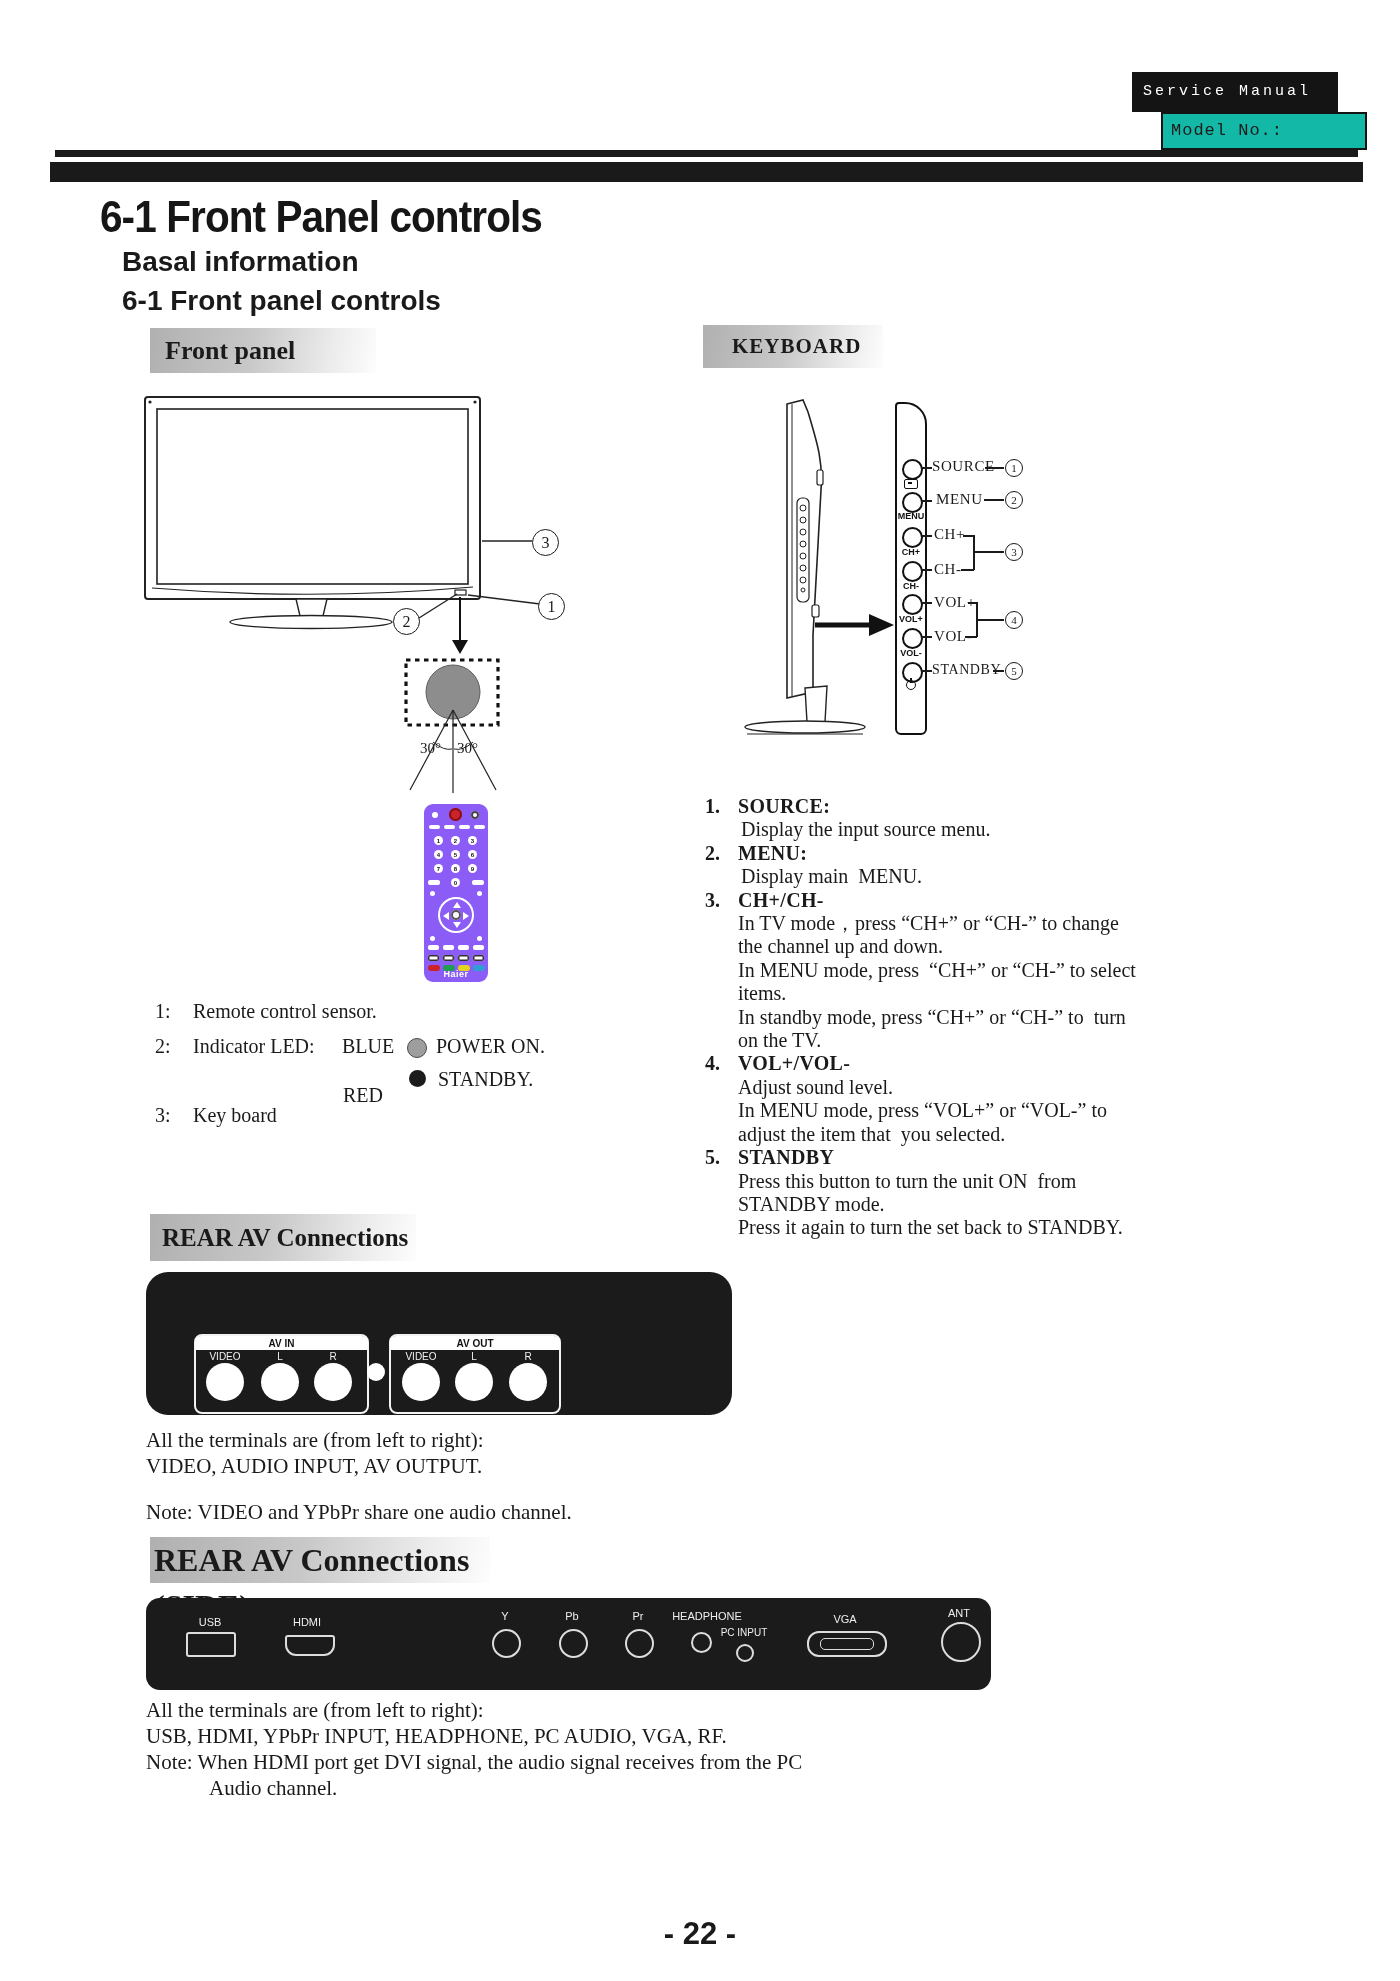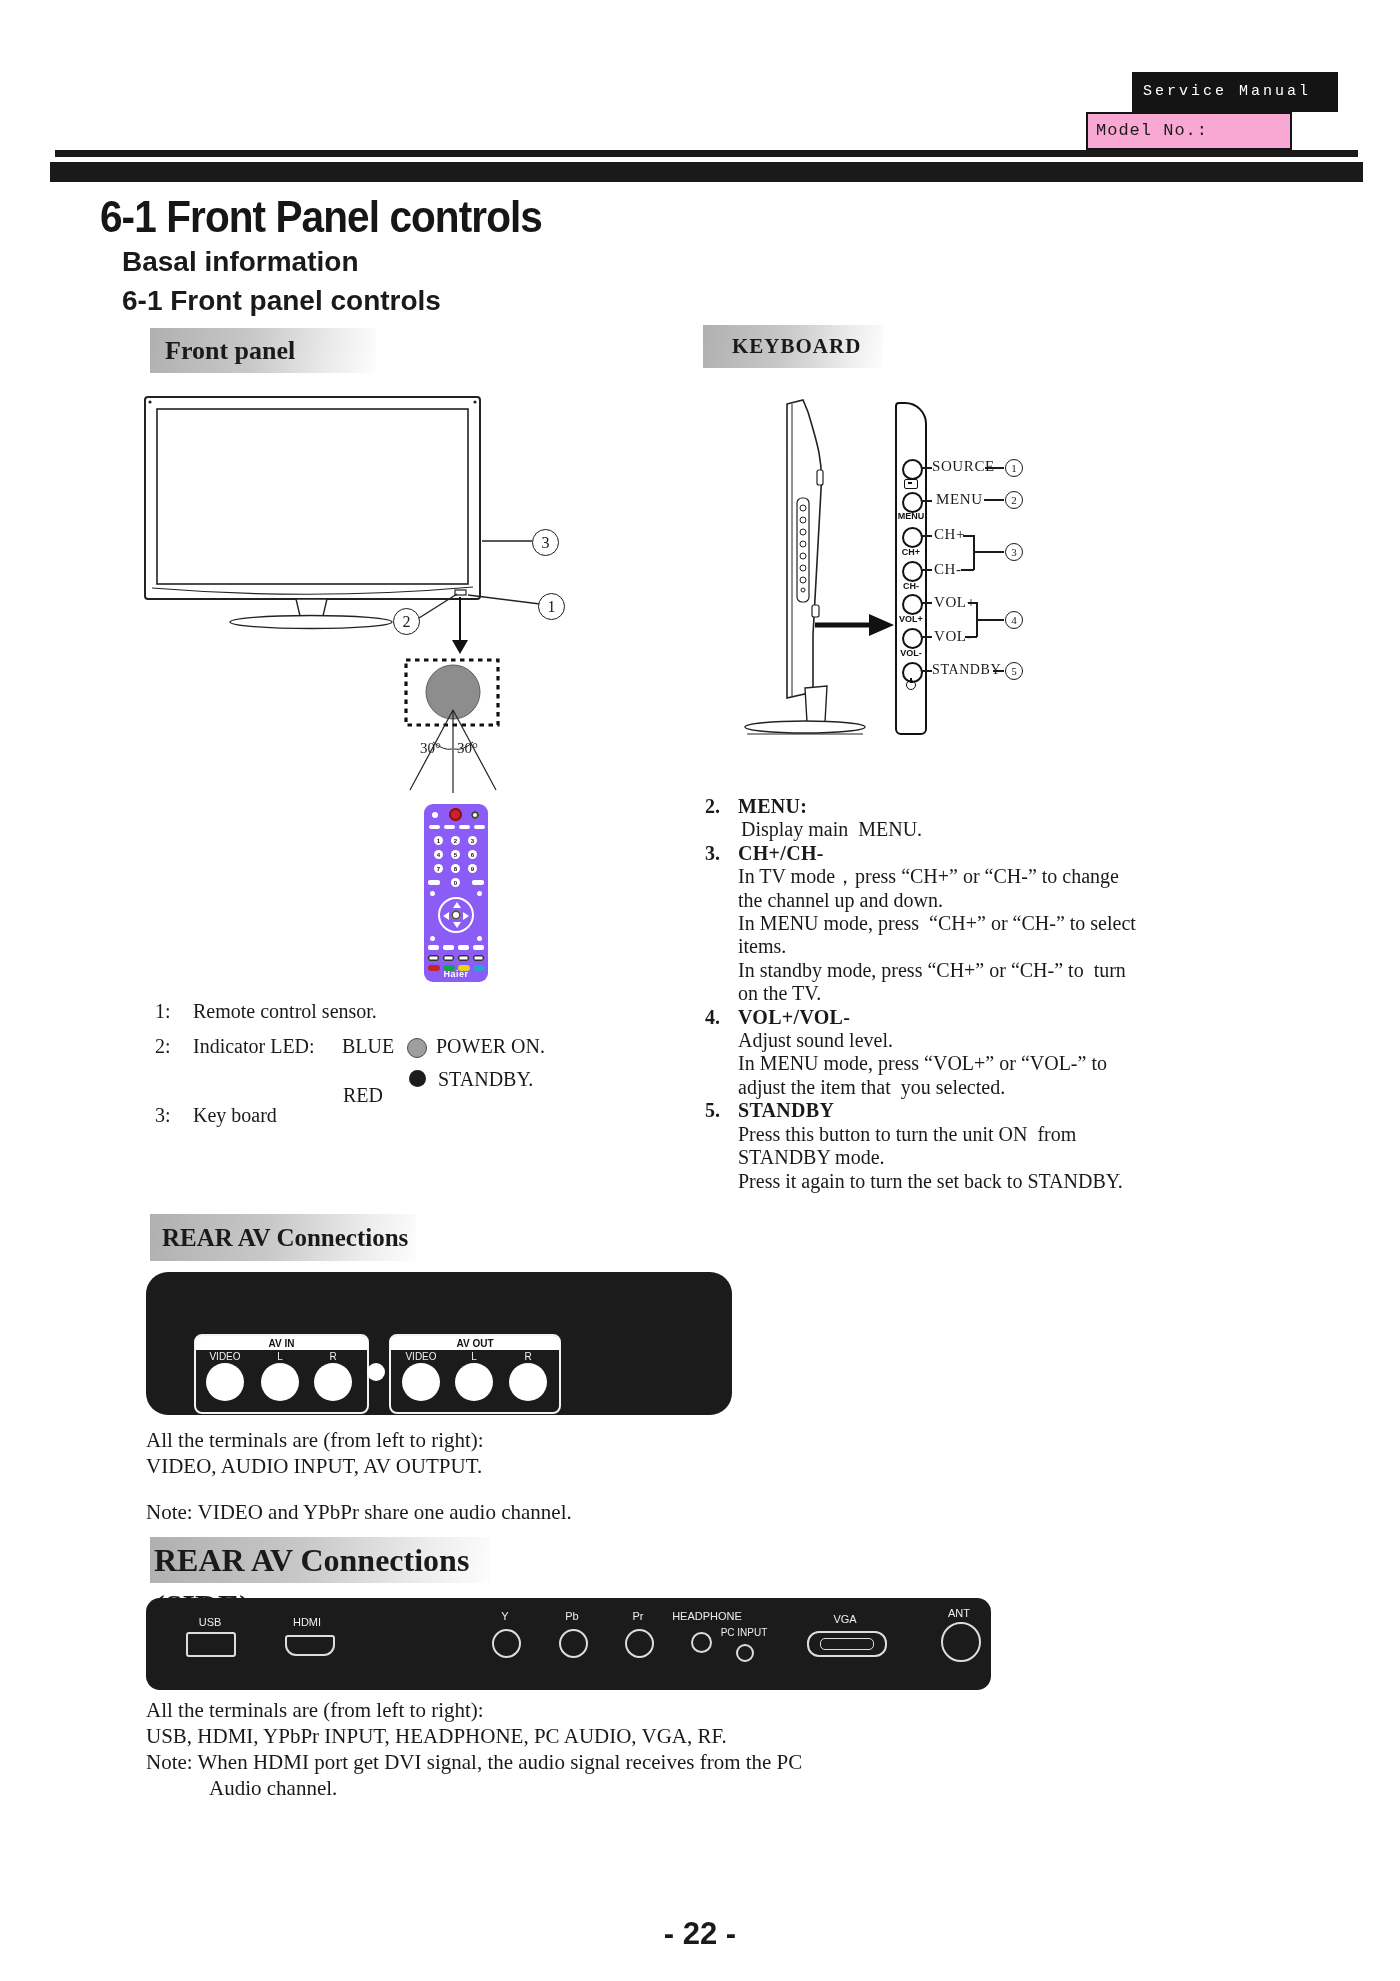--- a/index.html
+++ b/index.html
@@ -45,21 +45,21 @@
   .tri{width:0;height:0;position:absolute;}
 </style>
 </head>
 <body>
 
 <div class="page">
 
   <div class="abs" style="left:1132px;top:72px;width:206px;height:40px;background:#141414;color:#fff;">
     <div class="mono" style="padding-left:11px;line-height:40px;font-size:15px;letter-spacing:3px;">Service Manual</div>
   </div>
-  <div class="abs" style="left:1086px;top:112px;width:206px;height:38px;border:2px solid #141414;box-sizing:border-box;background:#f9a8d4;">
+  <div class="abs" style="left:1161px;top:112px;width:206px;height:38px;border:2px solid #141414;box-sizing:border-box;background:#14b8a6;">
     <div class="mono" style="padding-left:8px;line-height:34px;font-size:17px;letter-spacing:1px;">Model No.:</div>
   </div>
   <div class="abs bar" style="left:55px;top:150px;width:1303px;height:7px;"></div>
   <div class="abs bar" style="left:50px;top:162px;width:1313px;height:20px;"></div>
 
   <div class="abs sans" style="left:100px;top:191px;font-size:45px;font-weight:900;letter-spacing:-1px;transform:scaleX(0.9);transform-origin:left;color:#161616;">6-1 Front Panel controls</div>
   <div class="abs sans" style="left:122px;top:246px;font-size:28px;font-weight:bold;">Basal information</div>
   <div class="abs sans" style="left:122px;top:285px;font-size:28px;font-weight:bold;">6-1 Front panel controls</div>
 
   <div class="abs secbar" style="left:150px;top:328px;width:226px;height:45px;">
@@ -280,20 +280,24 @@
   </div>
 
   <span class="ann-txt" style="left:932px;top:662px;font-size:14px;">STANDBY</span>
   <div class="hline" style="left:993px;top:670px;width:11px;"></div>
   <div class="cnum-s" style="left:1005px;top:662px;">
     <span>5</span>
   </div>
 
   <div class="desc">
     <div>
+      <span class="num">1.</span><span class="ttl">SOURCE:</span>
+      <div class="ln" style="padding-left:36px;">Display the input source menu.</div>
+    </div>
+    <div>
       <span class="num">2.</span><span class="ttl">MENU:</span>
       <div class="ln" style="padding-left:36px;">Display main  MENU.</div>
     </div>
     <div>
       <span class="num">3.</span><span class="ttl">CH+/CH-</span>
       <div class="ln">In TV mode，press “CH+” or “CH-” to change</div>
       <div class="ln">the channel up and down.</div>
       <div class="ln">In MENU mode, press  “CH+” or “CH-” to select</div>
       <div class="ln">items.</div>
       <div class="ln">In standby mode, press “CH+” or “CH-” to  turn</div>

